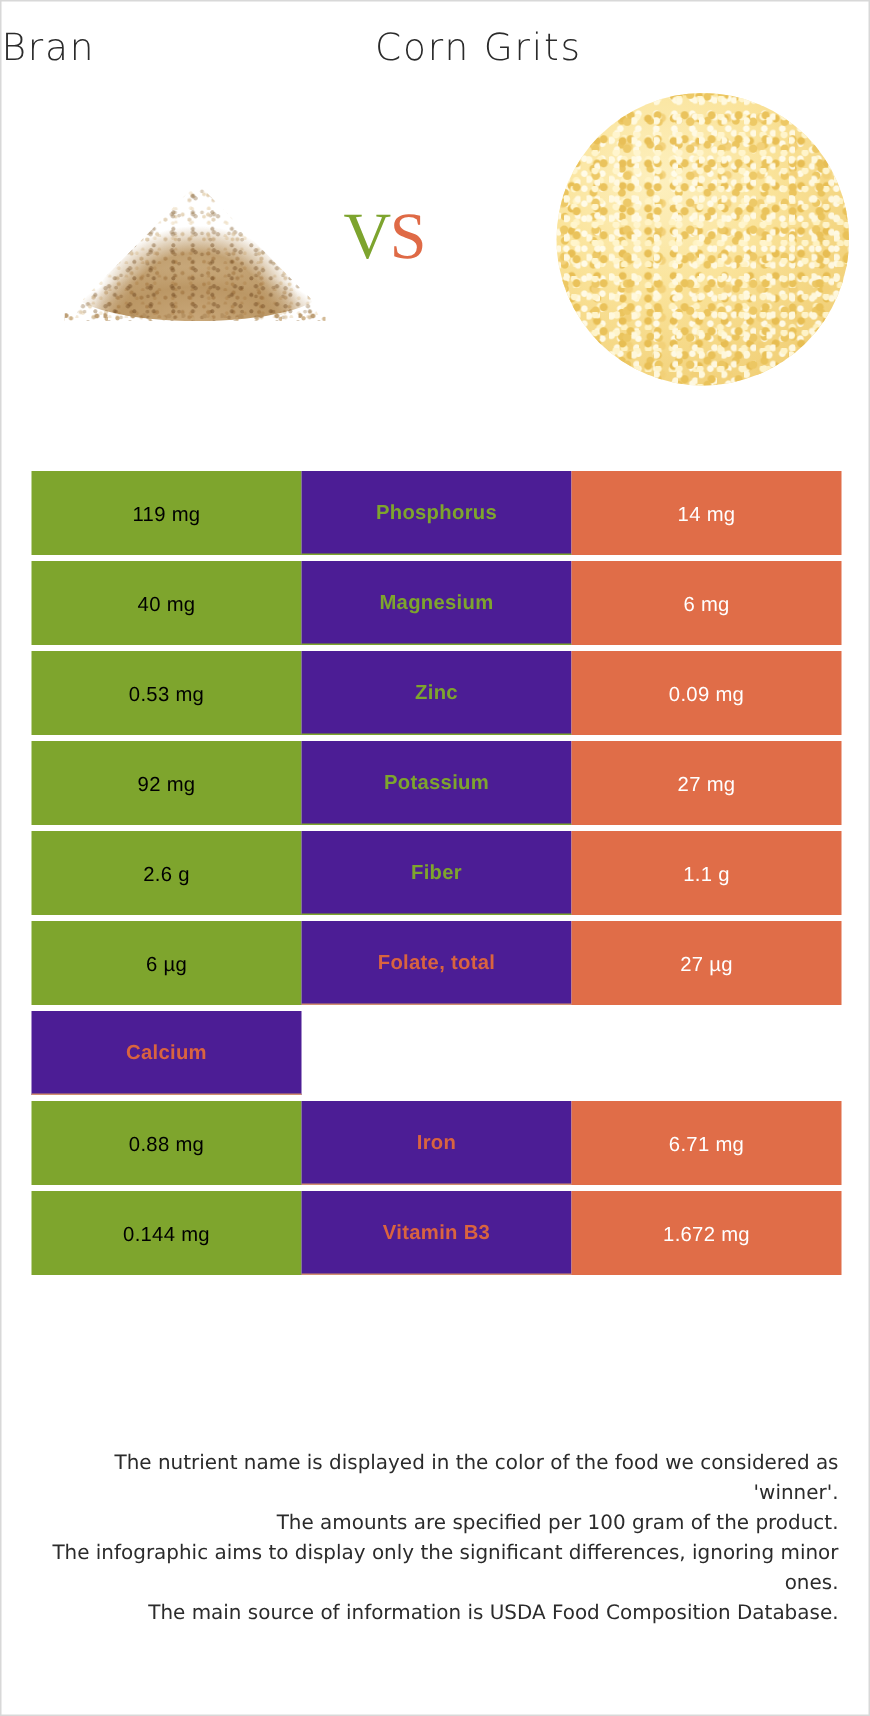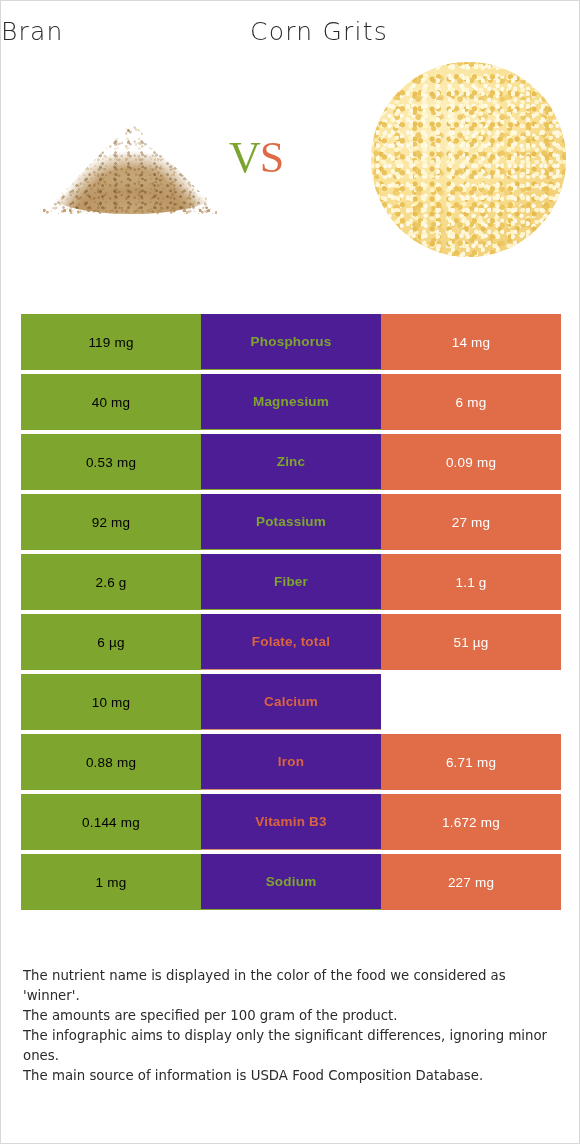--- a/index.html
+++ b/index.html
@@ -179,21 +179,21 @@
     background: #E06D48;
     color: #ffffff;
   }
 
   
   .footer {
     position: absolute;
     left: 0;
     top: 965px;
     width: 580px;
-    text-align: left;
+    text-align: right;
     font-family: "DejaVu Sans", sans-serif;
     font-size: 13.3px;
     line-height: 20px;
     color: #2b2b2b;
     padding: 0 22px;
     box-sizing: border-box;
   }
   .footer p { margin: 0; }
 </style>
 </head>
@@ -245,40 +245,34 @@
         <div class="cell cell-right">27 mg</div>
       </div>
       <div class="row">
         <div class="cell cell-left">2.6 g</div>
         <div class="cell cell-mid win-green">Fiber</div>
         <div class="cell cell-right">1.1 g</div>
       </div>
       <div class="row">
         <div class="cell cell-left">6 µg</div>
         <div class="cell cell-mid win-orange">Folate, total</div>
-        <div class="cell cell-right">51 µg</div>
-      </div>
-      <div class="row">
-        <div class="cell cell-left">10 mg</div>
+        <div class="cell cell-right">27 µg</div>
+      </div>
+      <div class="row">
         <div class="cell cell-mid win-orange">Calcium</div>
       </div>
       <div class="row">
         <div class="cell cell-left">0.88 mg</div>
         <div class="cell cell-mid win-orange">Iron</div>
         <div class="cell cell-right">6.71 mg</div>
       </div>
       <div class="row">
         <div class="cell cell-left">0.144 mg</div>
         <div class="cell cell-mid win-orange">Vitamin B3</div>
         <div class="cell cell-right">1.672 mg</div>
-      </div>
-      <div class="row">
-        <div class="cell cell-left">1 mg</div>
-        <div class="cell cell-mid win-green">Sodium</div>
-        <div class="cell cell-right">227 mg</div>
       </div>
     </div>
 
   <div class="footer">
     <p>The nutrient name is displayed in the color of the food we considered as 'winner'.</p>
     <p>The amounts are specified per 100 gram of the product.</p>
     <p>The infographic aims to display only the significant differences, ignoring minor ones.</p>
     <p>The main source of information is USDA Food Composition Database.</p>
   </div>
 

